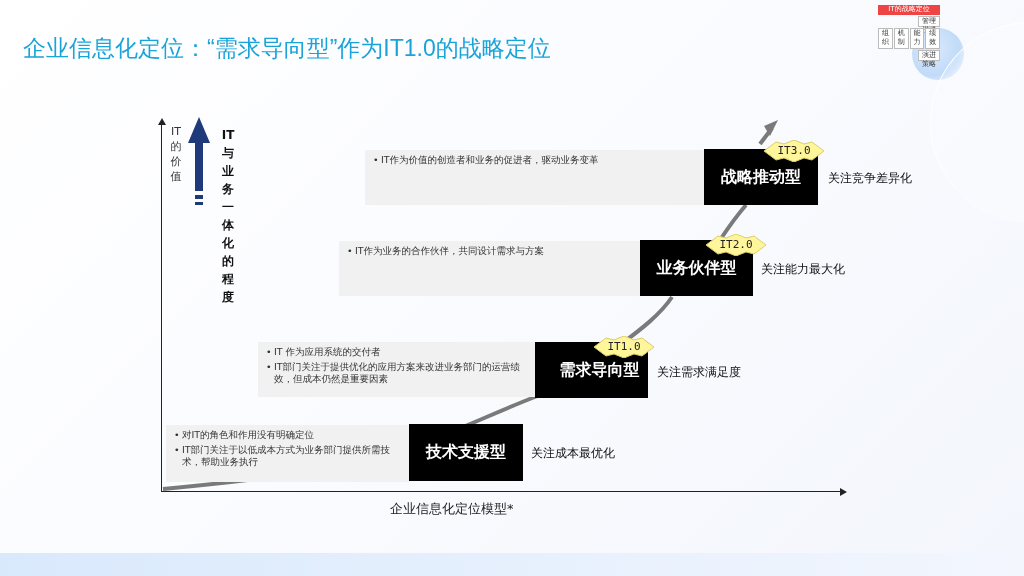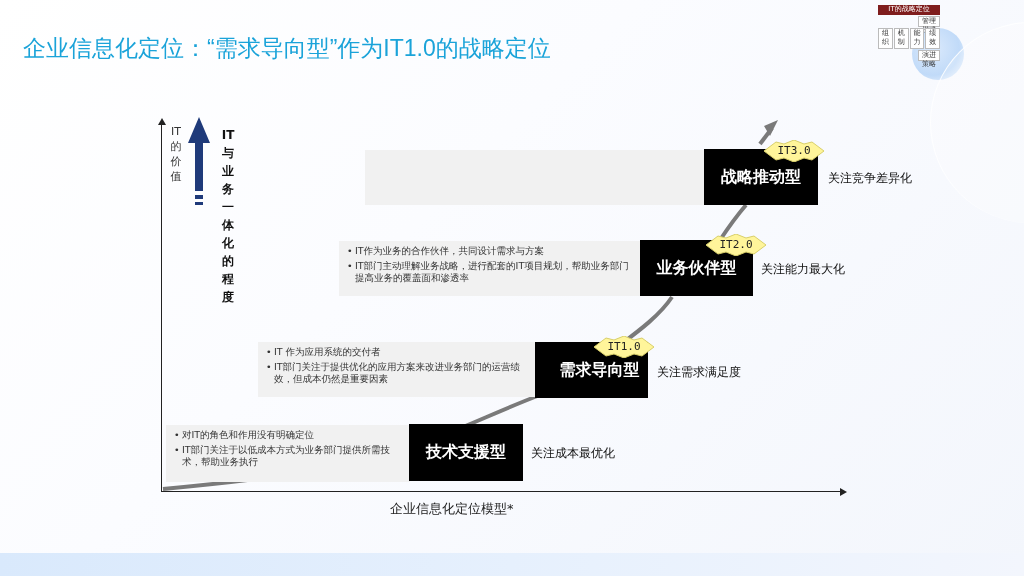--- a/index.html
+++ b/index.html
@@ -24,21 +24,21 @@
   }
   .page-title {
     position: absolute; left: 23px; top: 33px; font-size: 23px; color: #1aa3d9;
     font-family: "Liberation Sans", "DejaVu Sans", sans-serif; letter-spacing: 0px; white-space: nowrap;
   }
   
   .mini {
     position: absolute; left: 878px; top: 5px; width: 62px; font-size: 7px; line-height: 9px; color: #333;
     font-family: "DejaVu Sans", sans-serif;
   }
-  .mini .hdr { background: #7f1d1d; color: #fff; text-align: center; height: 10px; margin-bottom: 1px; }
+  .mini .hdr { background: #ef4444; color: #fff; text-align: center; height: 10px; margin-bottom: 1px; }
   .mini .row { background: #fff; border: 1px solid #bbb; text-align: center; height: 9px; margin-bottom: 1px; margin-left: 40px; }
   .mini .cells { display: flex; gap: 1px; margin-bottom: 1px; }
   .mini .cell { flex: 1; background: #fff; border: 1px solid #bbb; text-align: center; height: 19px; line-height: 9px; }
 
   
   .y-axis { position: absolute; left: 161px; top: 124px; width: 1px; height: 368px; background: #222; }
   .y-axis-arrow { position: absolute; left: 158px; top: 118px; width: 0; height: 0;
     border-left: 4px solid transparent; border-right: 4px solid transparent; border-bottom: 7px solid #222; }
   .x-axis { position: absolute; left: 161px; top: 491px; width: 680px; height: 1px; background: #222; }
   .x-axis-arrow { position: absolute; left: 840px; top: 488px; width: 0; height: 0;
@@ -144,32 +144,32 @@
 <div class="focus" style="left:657px; top:364px;">关注需求满足度</div>
 <div class="badge" style="left:594px; top:336px;">
   <svg width="60" height="22">
       <polygon points="0,11 12,2 20,4 30,0 40,4 48,2 60,11 48,20 40,18 30,22 20,18 12,20" fill="#fff59a" stroke="#d8cf6a" stroke-width="1"></polygon>
     </svg>
   <span>IT1.0</span>
 </div>
 
 <div class="desc" style="left:339px; top:241px; width:302px; height:55px;">
   <div class="bullet">IT作为业务的合作伙伴，共同设计需求与方案</div>
-  <div class="bullet">IT部门主动理解业务战略，进行配套的IT项目规划，帮助业务部门提高业务的覆盖面和渗透率</div>
 </div>
 <div class="stage-box" style="left:640px; top:240px; width:113px; height:56px;">业务伙伴型</div>
 <div class="focus" style="left:761px; top:261px;">关注能力最大化</div>
 <div class="badge" style="left:706px; top:234px;">
   <svg width="60" height="22">
       <polygon points="0,11 12,2 20,4 30,0 40,4 48,2 60,11 48,20 40,18 30,22 20,18 12,20" fill="#fff59a" stroke="#d8cf6a" stroke-width="1"></polygon>
     </svg>
   <span>IT2.0</span>
 </div>
 
 <div class="desc" style="left:365px; top:150px; width:340px; height:55px;">
+  <div class="bullet">IT作为价值的创造者和业务的促进者，驱动业务变革</div>
 </div>
 <div class="stage-box" style="left:704px; top:149px; width:114px; height:56px;">战略推动型</div>
 <div class="focus" style="left:828px; top:170px;">关注竞争差异化</div>
 <div class="badge" style="left:764px; top:140px;">
   <svg width="60" height="22">
       <polygon points="0,11 12,2 20,4 30,0 40,4 48,2 60,11 48,20 40,18 30,22 20,18 12,20" fill="#fff59a" stroke="#d8cf6a" stroke-width="1"></polygon>
     </svg>
   <span>IT3.0</span>
 </div>
 

